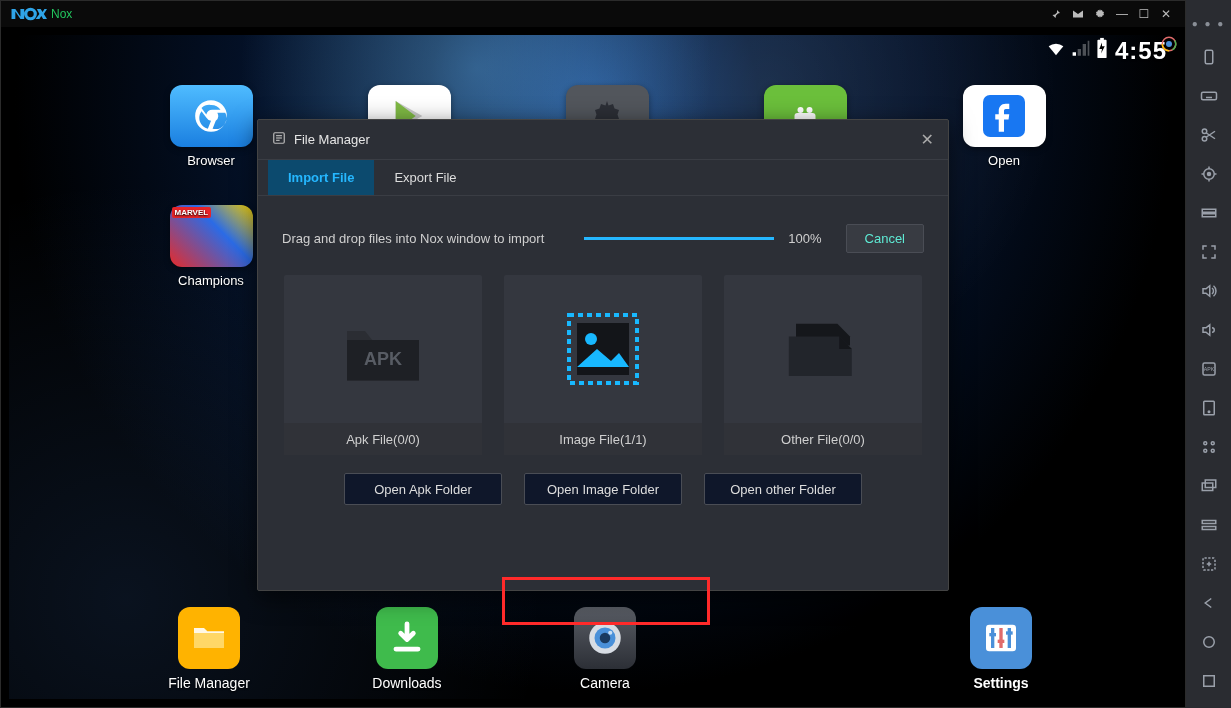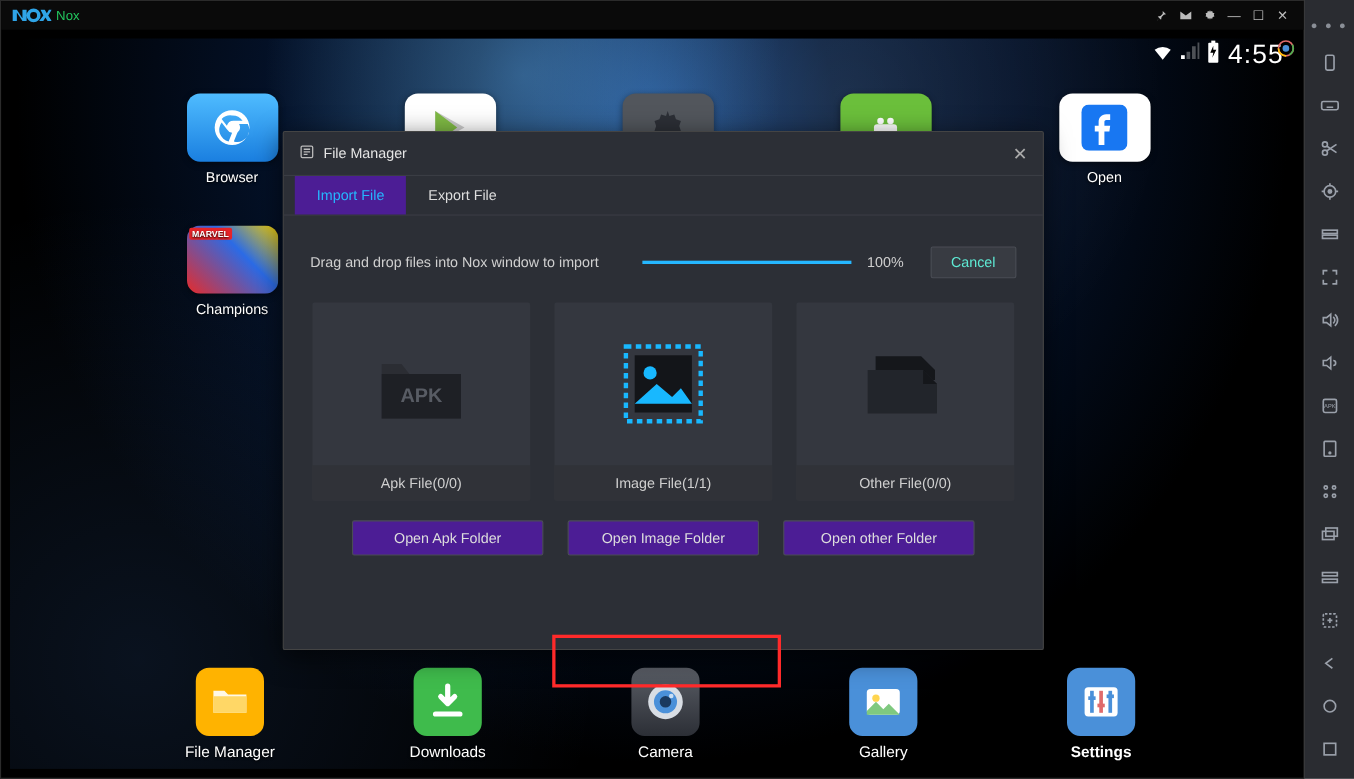--- a/index.html
+++ b/index.html
@@ -33,23 +33,24 @@
     background:
       radial-gradient(circle at 40% 5%, rgba(120,200,255,.35), transparent 25%),
       radial-gradient(circle at 65% 8%, rgba(255,255,255,.08), transparent 30%),
       radial-gradient(circle at 10% 85%, rgba(80,150,255,.12), transparent 35%);
     pointer-events:none;
   }
 
   
   .statusbar {
     position:absolute; top:0; left:0; right:0; height:30px;
-    display:flex; align-items:center; justify-content:flex-end;
+    display:flex; align-items:flex-end; justify-content:flex-end;
     padding: 0 10px; color:#fff; font-size:22px; gap:4px;
     text-shadow: 0 1px 2px rgba(0,0,0,.6);
+    font-weight: bold;
   }
   .statusbar .clock { font-size: 24px; letter-spacing: 1px; margin-left:2px; }
   .statusbar svg { fill:#fff; }
 
   
   .appicon {
     position:absolute; width:100px; text-align:center;
     color:#fff; font-size:13px;
     text-shadow: 0 1px 2px #000;
   }
@@ -67,21 +68,21 @@
   }
   .modal-header {
     height:40px; display:flex; align-items:center; padding:0 14px; border-bottom:1px solid #3a3d44;
     font-size:13px; color:#e5e5e5;
   }
   .modal-header .close { margin-left:auto; color:#aaa; font-size:16px; cursor:pointer; }
   .tabs { display:flex; border-bottom:1px solid #3a3d44; padding-left:10px; }
   .tab {
     padding:10px 20px; font-size:13px; color:#ddd; cursor:pointer;
   }
-  .tab.active { background:#4c1d95; color:#25b7ff; }
+  .tab.active { background:#0c4a6e; color:#25b7ff;font-weight:bold; }
   .progress-row {
     display:flex; align-items:center; padding: 28px 24px 22px;
     font-size:13px;
   }
   .progress-row .hint { flex: 0 0 auto; margin-right:40px; }
   .progress-bar {
     flex:1; height:3px; background:#3a3d44; position:relative; margin-right:14px;
   }
   .progress-bar .fill { position:absolute; left:0; top:0; height:100%; background:#25b7ff; width:100%; }
   .progress-pct { font-size:13px; margin-right:24px; }
@@ -99,21 +100,21 @@
     height:148px; width:100%; display:flex; align-items:center; justify-content:center;
   }
   .card .cardbottom {
     width:100%; height:32px; background:#303238; display:flex; align-items:center; justify-content:center;
     font-size:13px;
   }
   .open-row {
     display:flex; gap:22px; padding: 18px 24px 0; justify-content:center;
   }
   .open-btn {
-    width:174px; height:32px; background:#4c1d95; border:1px solid #4a4d55; color:#ddd; font-size:13px;
+    width:158px; height:32px; background:#0f172a; border:1px solid #4a4d55; color:#ddd; font-size:13px;
     display:flex; align-items:center; justify-content:center; border-radius:2px; cursor:pointer;
   }
   .highlight-box {
     position:absolute; border:3px solid #ff2a2a; left:244px; top:457px; width:208px; height:48px;
     pointer-events:none;
   }
 
   
   .right-toolbar {
     position:absolute; left:1186px; top:0; width:45px; height:708px; background:#2a2c31;
@@ -264,30 +265,20 @@
       <div class="iconbox" style="background:linear-gradient(#5a5e66,#2c2f36);">
           <svg width="42" height="42" viewBox="0 0 24 24">
             <circle cx="12" cy="12" r="9" fill="#d8dde4"></circle>
             <circle cx="12" cy="12" r="6" fill="#4a90d9"></circle>
             <circle cx="12" cy="12" r="3" fill="#1a3a60"></circle>
             <circle cx="15" cy="9" r="1.2" fill="#fff" opacity=".7"></circle>
           </svg>
         </div>
       <div>Camera</div>
     </div>
-    <div class="dockicon" style="left:744px;">
-      <div class="iconbox" style="background:#4a90d9;">
-          <svg width="40" height="40" viewBox="0 0 24 24">
-            <rect x="3" y="5" width="18" height="14" rx="2" fill="#fff"></rect>
-            <circle cx="8" cy="10" r="2" fill="#ffd54f"></circle>
-            <path d="M3 17l5-5 4 4 3-3 6 6H3z" fill="#7fc97f"></path>
-          </svg>
-        </div>
-      <div>Gallery</div>
-    </div>
     <div class="dockicon" style="left:942px;font-weight:bold;">
       <div class="iconbox" style="background:#4a90d9;">
           <svg width="40" height="40" viewBox="0 0 24 24">
             <rect x="3" y="4" width="18" height="16" rx="2" fill="#fff"></rect>
             <rect x="6" y="6" width="2" height="12" fill="#4a90d9"></rect>
             <rect x="11" y="6" width="2" height="12" fill="#e06b6b"></rect>
             <rect x="16" y="6" width="2" height="12" fill="#4a90d9"></rect>
             <rect x="5" y="9" width="4" height="2" fill="#4a90d9"></rect>
             <rect x="10" y="13" width="4" height="2" fill="#e06b6b"></rect>
             <rect x="15" y="8" width="4" height="2" fill="#4a90d9"></rect>

